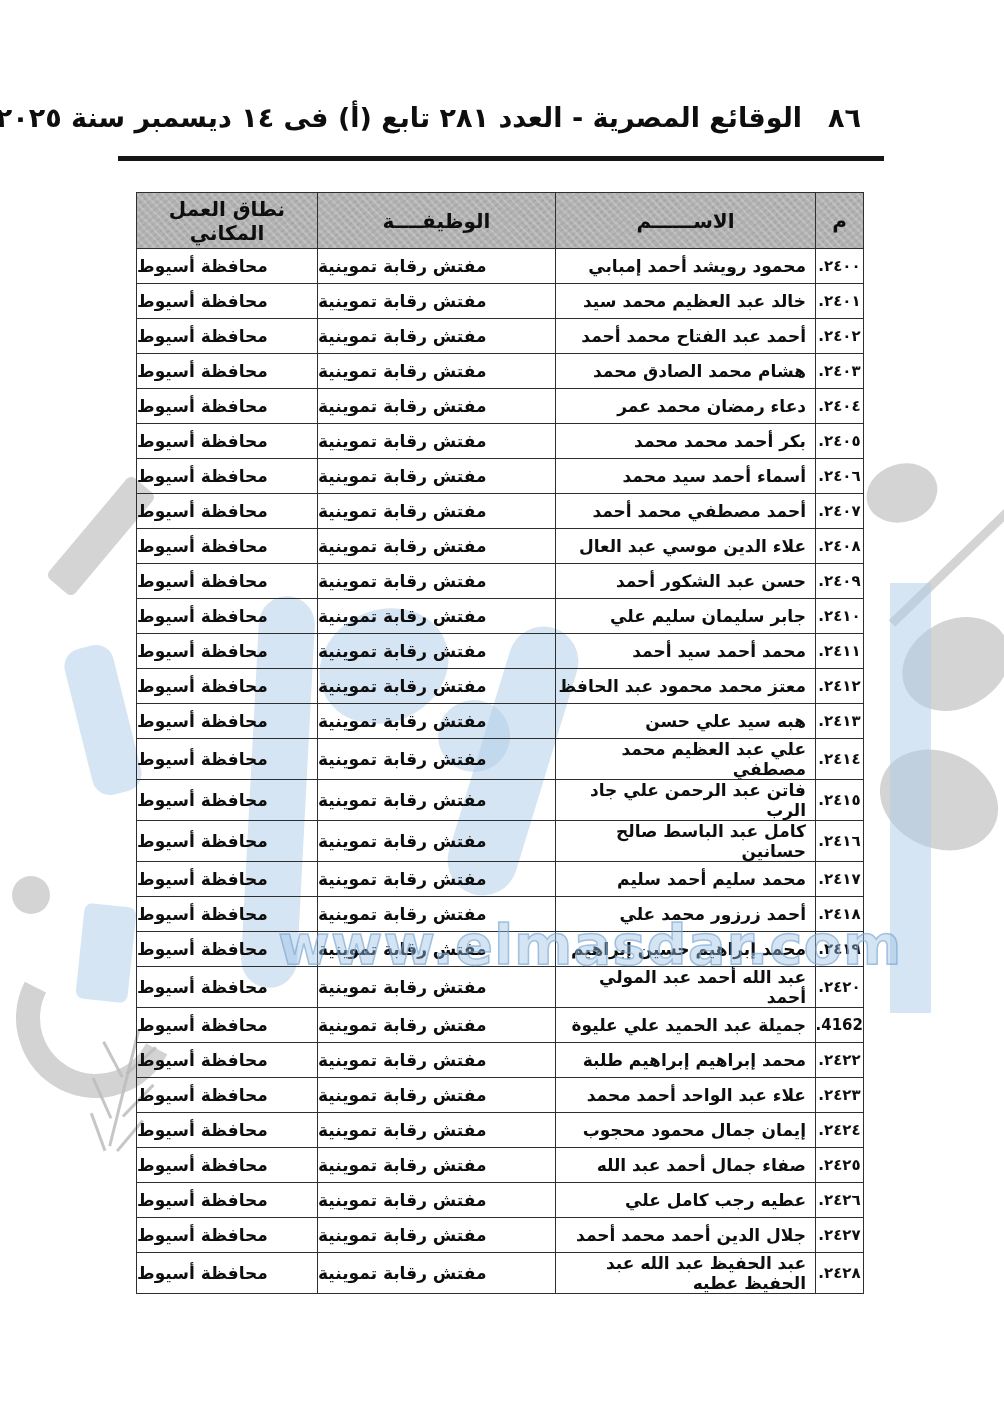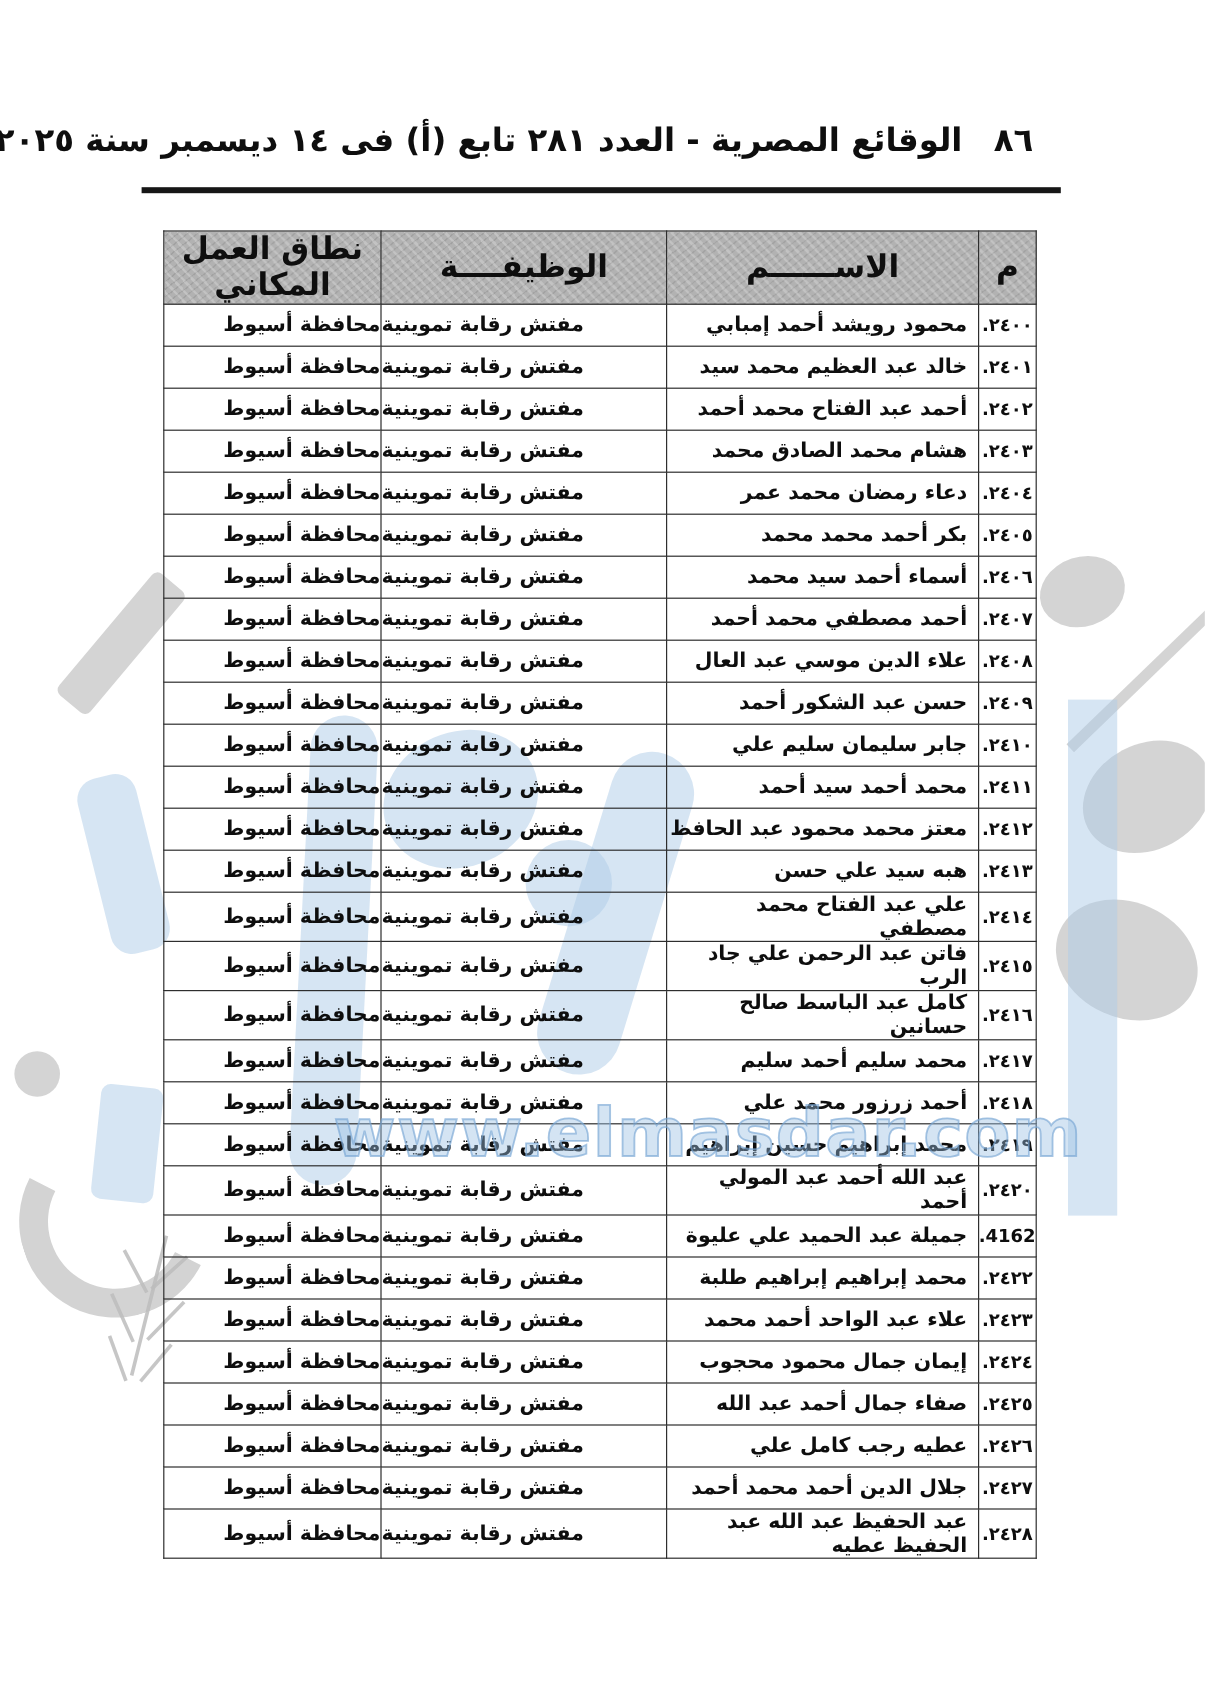--- a/index.html
+++ b/index.html
@@ -35,34 +35,34 @@
     z-index:2;
   }
   .roster-table th,.roster-table td{
     border:1.5px solid #2e2e2e;
     padding:0;
     font-weight:bold;
     vertical-align:middle;
   }
   .roster-table thead tr{height:56px;}
   .roster-table thead th{
-    font-size:26px;
+    font-size:20px;
     text-align:center;
     background-color:#b2b2b2;
     background-image:
       repeating-linear-gradient(47deg, rgba(255,255,255,.22) 0 2px, rgba(0,0,0,0) 2px 6px),
       repeating-linear-gradient(-38deg, rgba(0,0,0,.10) 0 1px, rgba(0,0,0,0) 1px 5px);
     margin-top: 28px;
   }
   .roster-table tbody tr{height:35px;}
   .roster-table tbody td{font-size:17px;background:transparent;}
   .col-serial{text-align:center;font-size:15px !important;margin-top:10px;}
   .col-name{text-align:right;padding-right:9px !important;margin-top:40px;}
   .col-job{text-align:left;}
-  .col-scope{text-align:right;}
+  .col-scope{text-align:left;}
   
   .wm{position:absolute;pointer-events:none;}
   .wm-blue{background:rgba(173,203,231,0.50);z-index:1;}
   .wm-gray{background:rgba(198,198,198,0.75);z-index:0;}
   .wm-url{
     position:absolute;left:278px;top:912px;width:462px;height:52px;
     z-index:3;text-align:center;
     font-size:56px;font-weight:bold;letter-spacing:1px;
     color:rgba(152,190,226,0.42);
     -webkit-text-stroke:1.5px rgba(120,166,212,0.65);
@@ -208,21 +208,21 @@
         <td class="col-scope">محافظة أسيوط</td>
       </tr>
       <tr>
         <td class="col-serial">٢٤١٣.</td>
         <td class="col-name">هبه سيد علي حسن</td>
         <td class="col-job">مفتش رقابة تموينية</td>
         <td class="col-scope">محافظة أسيوط</td>
       </tr>
       <tr>
         <td class="col-serial">٢٤١٤.</td>
-        <td class="col-name">علي عبد الفتاح محمد مصطفي</td>
+        <td class="col-name">علي عبد العظيم محمد مصطفي</td>
         <td class="col-job">مفتش رقابة تموينية</td>
         <td class="col-scope">محافظة أسيوط</td>
       </tr>
       <tr>
         <td class="col-serial">٢٤١٥.</td>
         <td class="col-name">فاتن عبد الرحمن علي جاد الرب</td>
         <td class="col-job">مفتش رقابة تموينية</td>
         <td class="col-scope">محافظة أسيوط</td>
       </tr>
       <tr>

